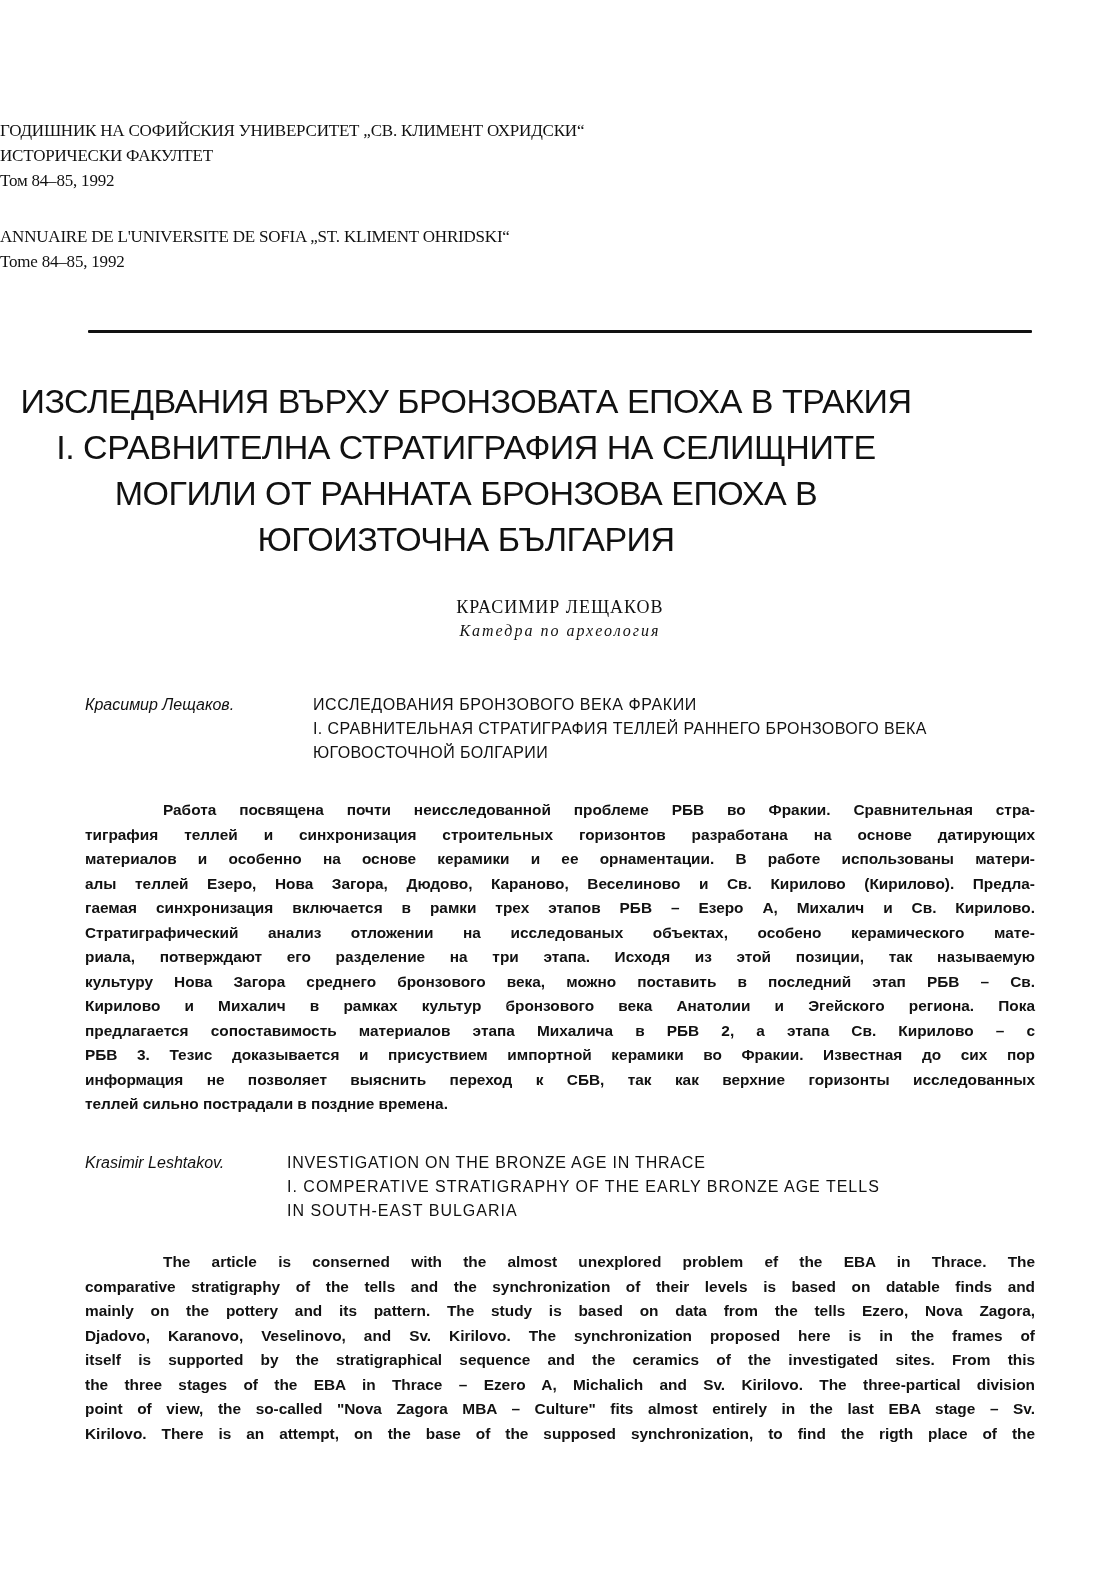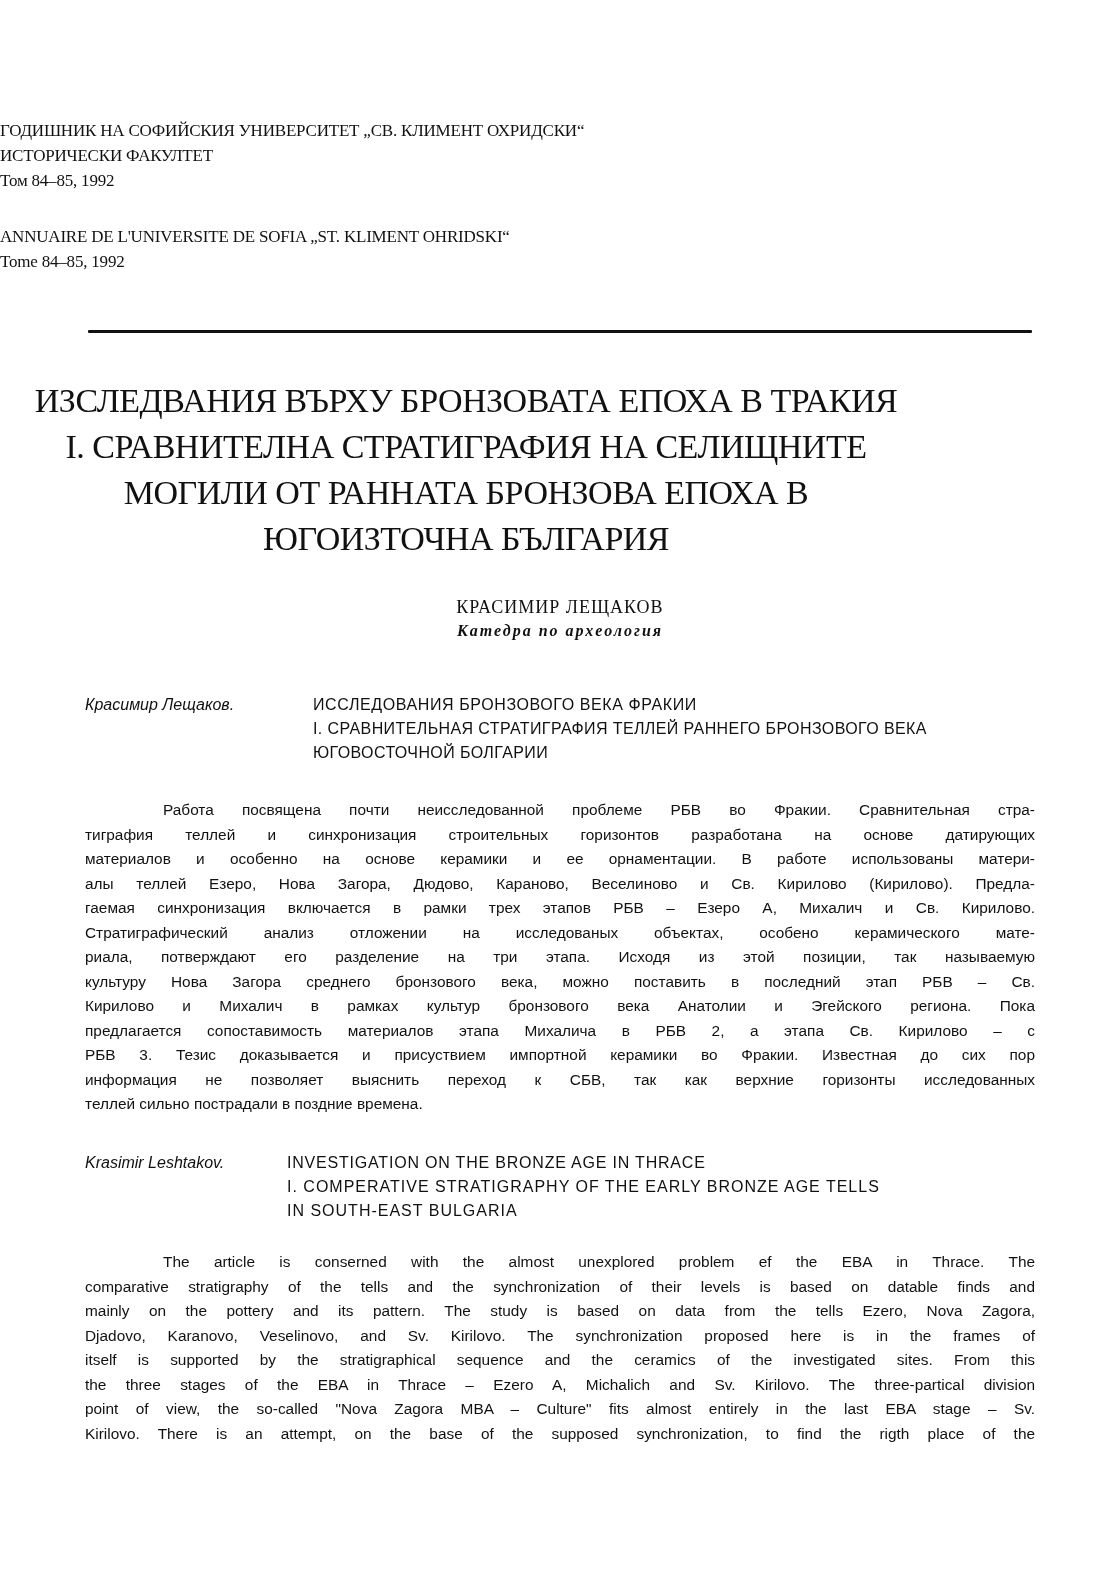--- a/index.html
+++ b/index.html
@@ -43,21 +43,21 @@
       background: #111;
       border-radius: 1px;
     }
 
     .title {
       position: absolute;
       left: 0;
       top: 378px;
       width: 932px;
       text-align: center;
-      font-family: Liberation Serif, serif;
+      font-family: Liberation Sans, sans-serif;
       font-size: 34px;
       line-height: 46px;
       letter-spacing: -0.5px;
     }
     .title .line { display: block; white-space: nowrap; }
 
     .author {
       position: absolute;
       left: 0; width: 1120px;
       top: 596px;
@@ -67,21 +67,21 @@
       letter-spacing: 1px;
       line-height: 22px;
     }
     .department {
       position: absolute;
       left: 0; width: 1120px;
       top: 620px;
       text-align: center;
       font-family: "Liberation Serif", serif;
       font-style: italic;
-      font-weight: bold;
+      font-weight: normal;
       font-size: 16px;
       letter-spacing: 2px;
       line-height: 22px;
     }
 
     .abstract-head {
       position: absolute;
       left: 85px;
       width: 950px;
       font-family: "Liberation Sans", sans-serif;
@@ -112,20 +112,21 @@
 
     .abstract-body {
       position: absolute;
       left: 85px;
       width: 950px;
       font-family: "Liberation Sans", sans-serif;
       font-size: 15.4px;
       line-height: 24.5px;
       text-align: justify;
       text-align-last: left;
+      font-weight: bold;
     }
     .abstract-body .ln {
       display: block;
       text-align: justify;
       text-align-last: justify;
       white-space: nowrap;
     }
     .abstract-body .ln.last {
       text-align-last: left;
     }

